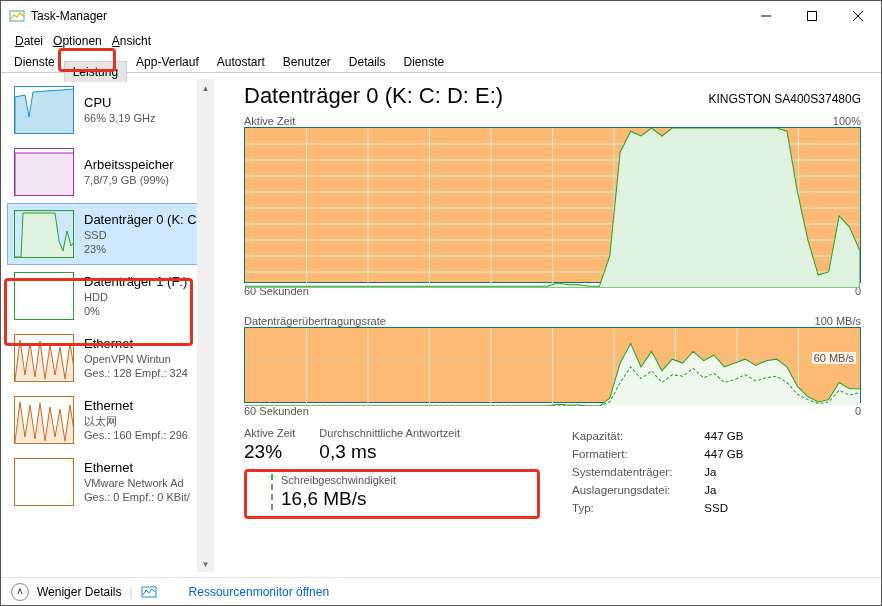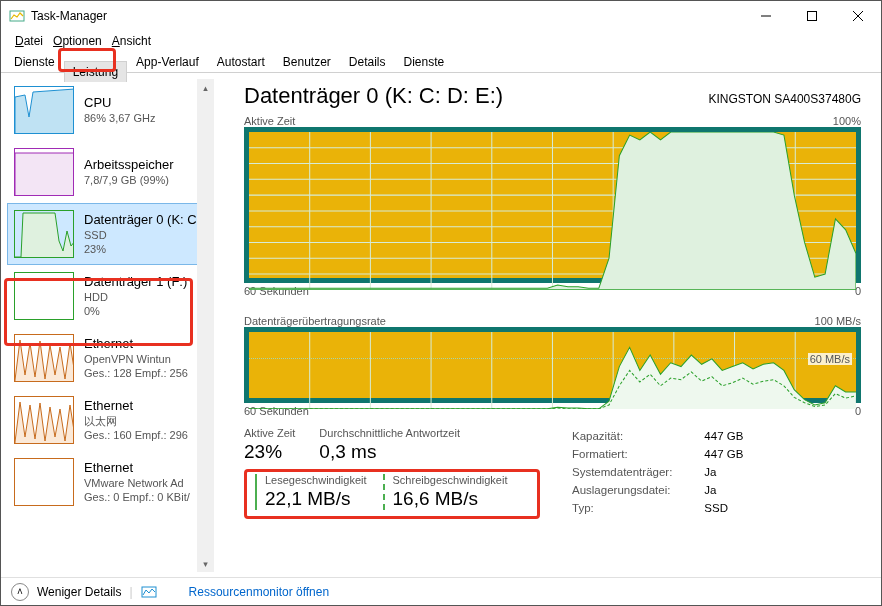--- a/index.html
+++ b/index.html
@@ -38,21 +38,21 @@
     .sb-scroll { position:absolute; right:0; top:6px; bottom:6px; width:17px; background:#f0f0f0;}
     .sb-scroll::before, .sb-scroll::after { content:""; position:absolute; left:4px; right:4px; height:10px; }
 
     
     .detail { flex: 1; padding: 10px 20px 6px 30px; position: relative; }
     .detail-head { display: flex; justify-content: space-between; align-items: baseline; margin-bottom: 6px; }
     .detail-title { font-size: 22px; font-weight: 400; }
     .detail-model { font-size: 12px; }
 
     .chart-label-row { display: flex; justify-content: space-between; font-size: 11px; color: #555; }
-    .chart-box { border: 5px solid #0f766e; height: 156px; position: relative; background: #eab308; margin-bottom: 2px; }
+    .chart-box { border: 1px solid #0f766e; height: 156px; position: relative; background: #fdba74; margin-bottom: 2px; }
     .chart-box.small { height: 76px; }
     .chart-box.small .grid-h { border-top: 1px dotted #a8d5a8; position:absolute; left:0; right:0;}
     .area-path { position: absolute; inset: 0; }
     .side-label { position:absolute; right:4px; font-size:11px; color:#555; background:rgba(255,255,255,0.8); padding:0 2px;}
 
     
     .metrics { display: flex; gap: 30px; margin-top: 10px; }
     .met-left { display: flex; gap: 24px; }
     .met-block { }
     .met-label { font-size: 11px; color: #555; }
@@ -125,21 +125,21 @@
 <div class="main">
 
   <div class="sidebar">
     <div class="sidebar-inner" id="sb-inner">
         <div class="sb-item">
           <div class="sb-thumb" style="border-color: rgb(30, 144, 210);"><svg viewBox="0 0 60 48" width="60" height="48">
               <path d="M0,48 L0,10 L10,8 L14,30 L18,5 L60,2 L60,48 Z" fill="#bfe2f3" stroke="#1e90d2"></path>
             </svg></div>
           <div class="sb-info">
             <div class="sb-title">CPU</div>
-            <div class="sb-sub">86%  3,67 GHz</div>
+            <div class="sb-sub">66%  3,19 GHz</div>
           </div>
         </div>
         <div class="sb-item">
           <div class="sb-thumb" style="border-color: rgb(160, 43, 181);"><svg viewBox="0 0 60 48" width="60" height="48">
               <path d="M0,48 L0,4 L60,4 L60,48 Z" fill="#f3e5f5" stroke="#a02bb5"></path>
             </svg></div>
           <div class="sb-info">
             <div class="sb-title">Arbeitsspeicher</div>
             <div class="sb-sub">7,8/7,9 GB (99%)</div>
           </div>
@@ -164,21 +164,21 @@
             <div class="sb-sub">0%</div>
           </div>
         </div>
         <div class="sb-item">
           <div class="sb-thumb" style="border-color: rgb(199, 107, 29);"><svg viewBox="0 0 60 48" width="60" height="48">
               <path d="M0,48 L0,45 L5,5 L10,40 L15,8 L20,42 L25,6 L30,44 L35,10 L40,40 L45,12 L50,44 L55,8 L60,40 L60,48 Z" fill="#fbe9d8" stroke="#c76b1d"></path>
             </svg></div>
           <div class="sb-info">
             <div class="sb-title">Ethernet</div>
             <div class="sb-sub">OpenVPN Wintun</div>
-            <div class="sb-sub">Ges.: 128 Empf.: 256</div>
+            <div class="sb-sub">Ges.: 128 Empf.: 324</div>
           </div>
         </div>
         <div class="sb-item">
           <div class="sb-thumb" style="border-color: rgb(199, 107, 29);"><svg viewBox="0 0 60 48" width="60" height="48">
               <path d="M0,48 L0,45 L5,5 L10,40 L15,8 L20,42 L25,6 L30,44 L35,10 L40,40 L45,12 L50,44 L55,8 L60,40 L60,48 Z" fill="#fbe9d8" stroke="#c76b1d"></path>
             </svg></div>
           <div class="sb-info">
             <div class="sb-title">Ethernet</div>
             <div class="sb-sub">以太网</div>
             <div class="sb-sub">Ges.: 160 Empf.: 296</div>
@@ -273,24 +273,20 @@
           <div class="met-block">
             <div class="met-label">Aktive Zeit</div>
             <div class="met-val">23%</div>
           </div>
           <div class="met-block">
             <div class="met-label">Durchschnittliche Antwortzeit</div>
             <div class="met-val">0,3 ms</div>
           </div>
         </div>
         <div class="rw-box">
-          <div class="rw-item read">
-            <div class="met-label">Lesegeschwindigkeit</div>
-            <div class="met-val">22,1 MB/s</div>
-          </div>
           <div class="rw-item write">
             <div class="met-label">Schreibgeschwindigkeit</div>
             <div class="met-val">16,6 MB/s</div>
           </div>
         </div>
       </div>
       <table class="props">
           <tbody id="props-body">
             <tr>
               <td style="color: rgb(85, 85, 85);">Kapazität:</td>

